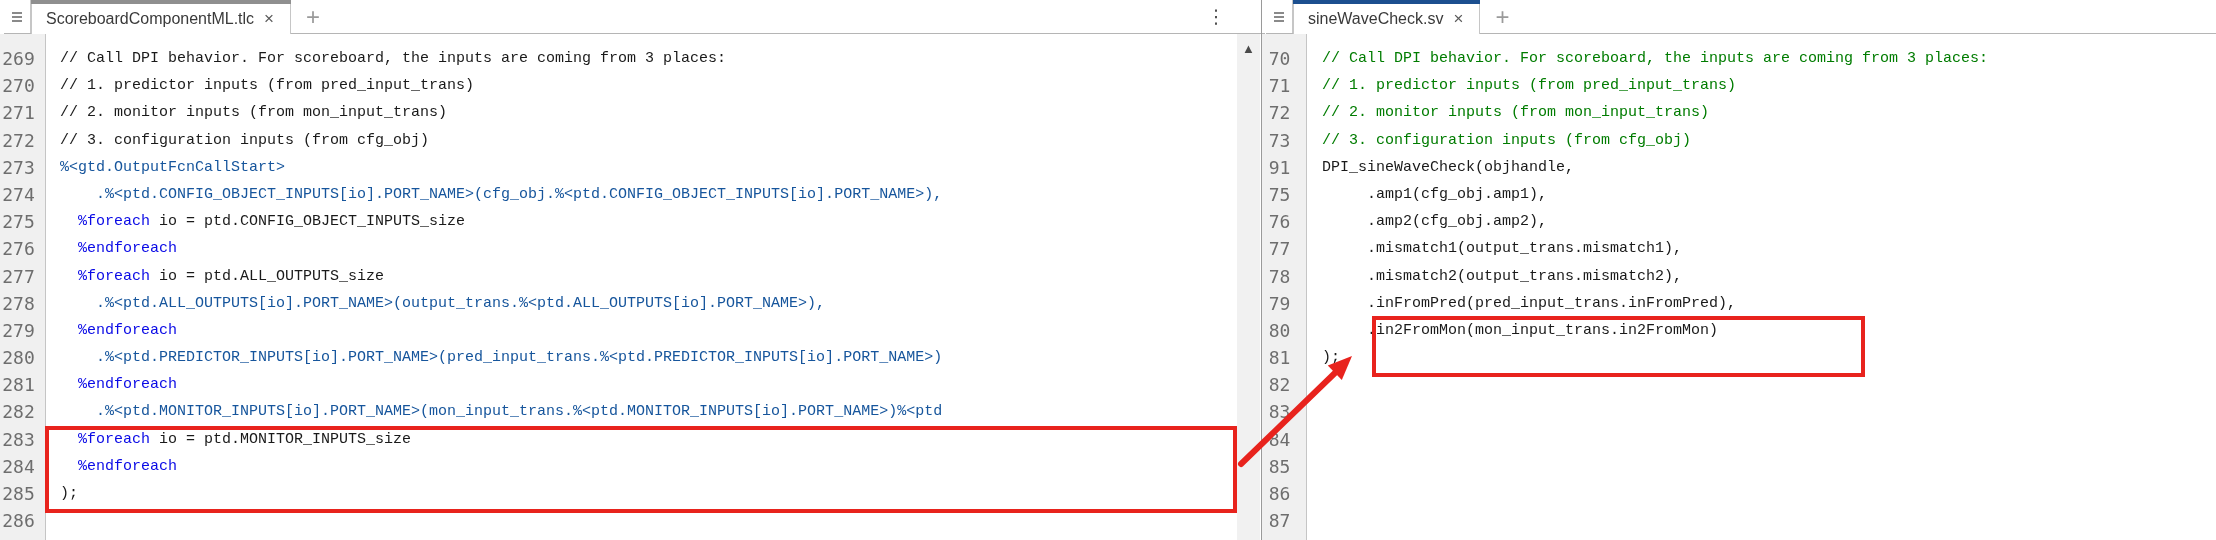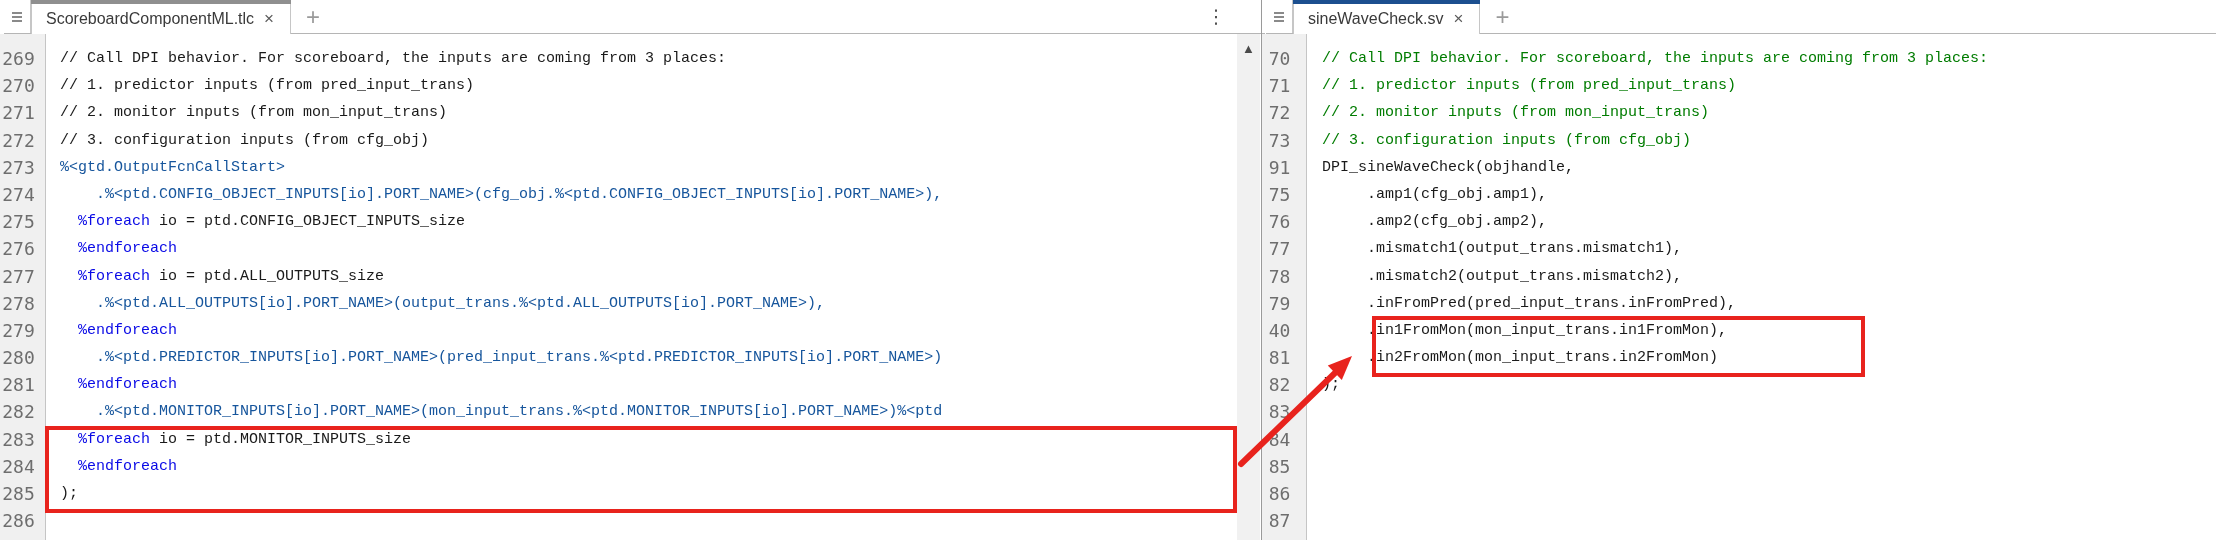--- a/index.html
+++ b/index.html
@@ -142,41 +142,40 @@
         <div class="ln">70</div>
         <div class="ln">71</div>
         <div class="ln">72</div>
         <div class="ln">73</div>
         <div class="ln">91</div>
         <div class="ln">75</div>
         <div class="ln">76</div>
         <div class="ln">77</div>
         <div class="ln">78</div>
         <div class="ln">79</div>
-        <div class="ln">40</div>
+        <div class="ln">80</div>
         <div class="ln">81</div>
         <div class="ln">82</div>
         <div class="ln">83</div>
         <div class="ln">84</div>
         <div class="ln">85</div>
         <div class="ln">86</div>
         <div class="ln">87</div>
       </div>
     <div class="code">
         <div class="row"><span class="seg-c">// Call DPI behavior. For scoreboard, the inputs are coming from 3 places:</span></div>
         <div class="row"><span class="seg-c">// 1. predictor inputs (from pred_input_trans)</span></div>
         <div class="row"><span class="seg-c">// 2. monitor inputs (from mon_input_trans)</span></div>
         <div class="row"><span class="seg-c">// 3. configuration inputs (from cfg_obj)</span></div>
         <div class="row"><span class="seg-t">DPI_sineWaveCheck(objhandle,</span></div>
         <div class="row"><span class="seg-t">     .amp1(cfg_obj.amp1),</span></div>
         <div class="row"><span class="seg-t">     .amp2(cfg_obj.amp2),</span></div>
         <div class="row"><span class="seg-t">     .mismatch1(output_trans.mismatch1),</span></div>
         <div class="row"><span class="seg-t">     .mismatch2(output_trans.mismatch2),</span></div>
         <div class="row"><span class="seg-t">     .inFromPred(pred_input_trans.inFromPred),</span></div>
-        <div class="row"><span class="seg-t">     .in1FromMon(mon_input_trans.in1FromMon),</span></div>
         <div class="row"><span class="seg-t">     .in2FromMon(mon_input_trans.in2FromMon)</span></div>
         <div class="row"><span class="seg-t">);</span></div>
         <div class="row"></div>
         <div class="row"></div>
         <div class="row"></div>
         <div class="row"></div>
         <div class="row"></div>
       </div>
   </div>
 

